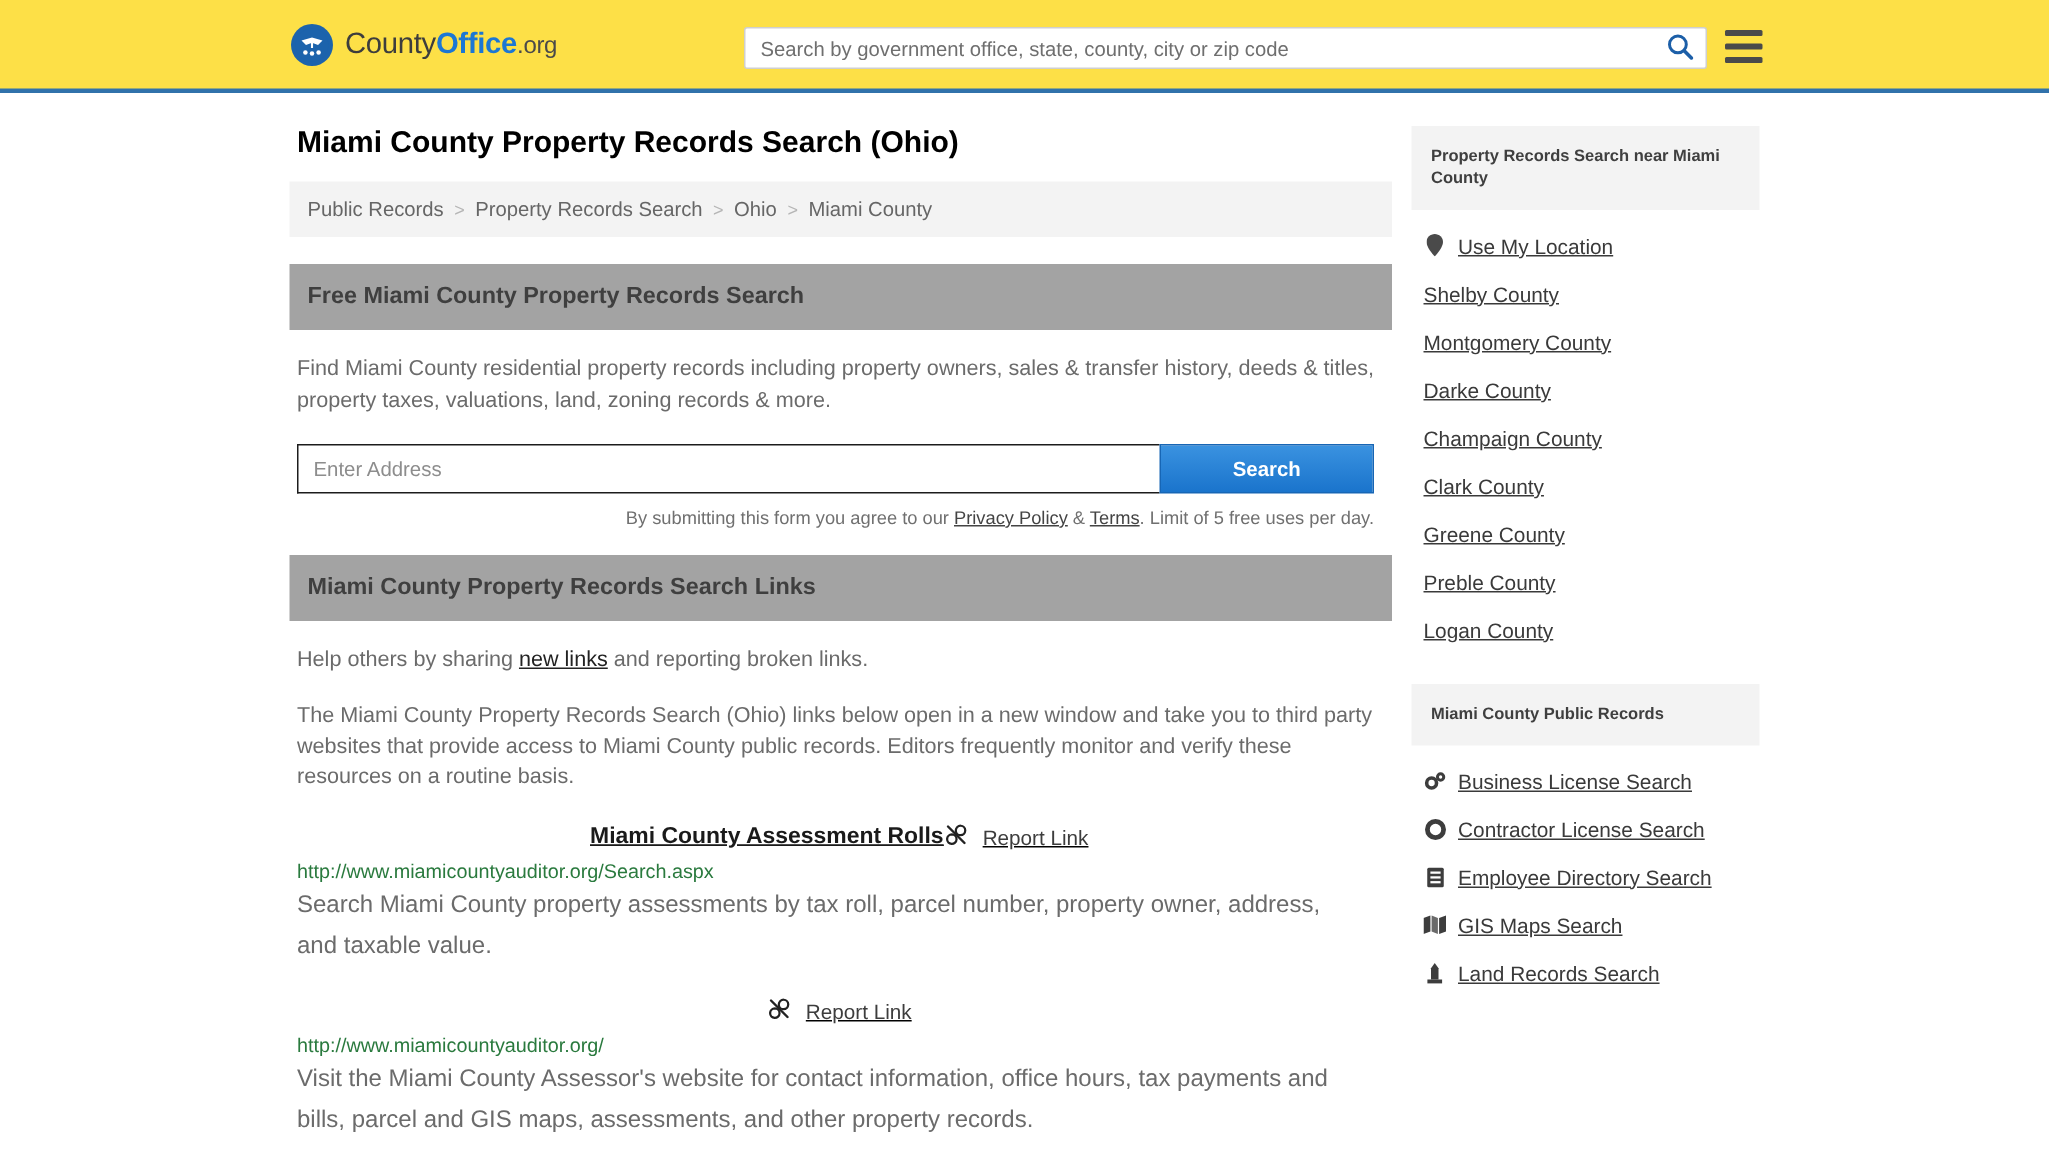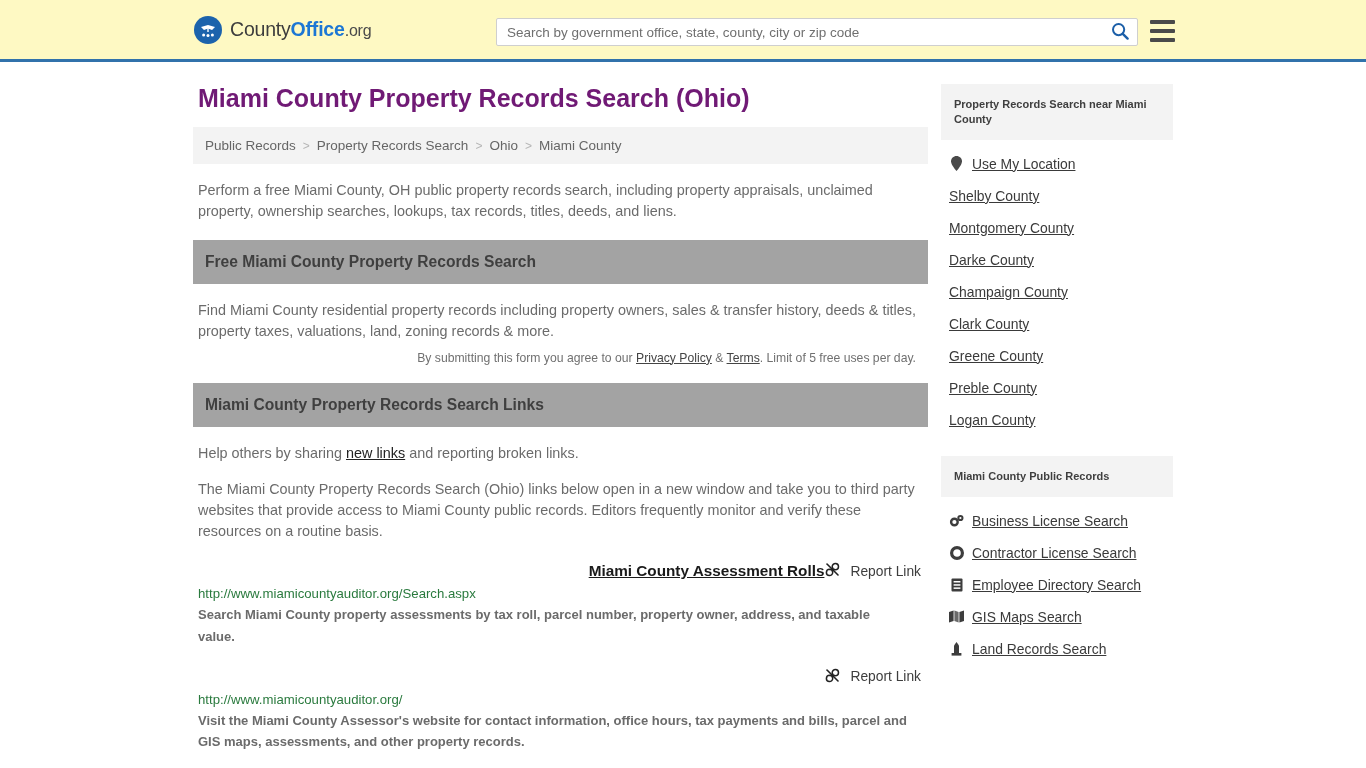--- a/index.html
+++ b/index.html
@@ -8,21 +8,21 @@
     margin: 0; padding: 0;
     width: 1366px; height: 768px;
     overflow: hidden;
     background: #ffffff;
     font-family: "Liberation Sans", sans-serif;
   }
 
   
   .site-header {
     height: 62px;
-    background: #fef9c3;
+    background: #fde047;
     border-bottom: 3px solid #3172ab;
     display: flex;
     align-items: center;
     position: relative;
   }
   .brand {
     position: absolute;
     left: 194px;
     display: flex;
     align-items: center;
@@ -104,22 +104,22 @@
     margin: 0 auto;
     padding-top: 22px;
     display: flex;
     gap: 0;
     align-items: flex-start;
   }
   .main-col { width: 735px; }
   .side-col { width: 232px; margin-left: 13px; }
 
   h1.page-title {
-    font-size: 25px;
-    color: #701a75;
+    font-size: 20px;
+    color: #000000;
     margin: 0 0 14px 0;
     padding: 0 0 0 5px;
     font-weight: bold;
   }
 
   .breadcrumb {
     background: #f3f3f3;
     padding: 11px 12px;
     font-size: 13.5px;
     color: #666;
@@ -186,21 +186,22 @@
   }
   .disclaimer a { color: #444; text-decoration: underline; }
 
   .helpline { margin-top: 16px; }
 
   
   .link-item { margin: 19px 0 0 5px; }
   .link-item-head {
     display: flex;
     align-items: center;
-    justify-content: flex-end;
+    justify-content: center;
+    text-decoration: underline;
   }
   .link-title {
     font-size: 15.3px;
     font-weight: bold;
     color: #1a1a1a;
     text-decoration: underline;
     cursor: pointer;
   }
   .report-link {
     display: flex;
@@ -210,26 +211,25 @@
     color: #3d3d3d;
     cursor: pointer;
     padding-right: 7px;
   }
   .link-url {
     font-size: 13.2px;
     color: #2a7a3e;
     margin-top: 5px;
   }
   .link-desc {
-    font-size: 13px;
+    font-size: 16px;
     line-height: 1.68;
     color: #6b6b6b;
     margin-top: 3px;
     padding-right: 20px;
-    font-weight: bold;
   }
   a.inline-link { color: #222; text-decoration: underline; }
 
   
   .panel { margin-bottom: 4px; }
   .panel-head {
     background: #f3f3f3;
     padding: 13px 13px;
     font-size: 11px;
     font-weight: bold;
@@ -306,26 +306,29 @@
       <div class="breadcrumb">
         <a href="#">Public Records</a>
         <span class="sep">&gt;</span>
         <a href="#">Property Records Search</a>
         <span class="sep">&gt;</span>
         <a href="#">Ohio</a>
         <span class="sep">&gt;</span>
         <a href="#">Miami County</a>
       </div>
 
-      <p class="intro">Perform a free Miami County, OH public property records search, including property appraisals, unclaimed property, ownership searches, lookups, tax records, titles, deeds, and liens.</p>
 
       <div class="section-head">Free Miami County Property Records Search</div>
 
       <p class="body-text">Find Miami County residential property records including property owners, sales &amp; transfer history, deeds &amp; titles, property taxes, valuations, land, zoning records &amp; more.</p>
 
+      <div class="form-row">
+        <input type="text" placeholder="Enter Address" style="">
+        <button class="btn-search">Search</button>
+      </div>
 
       <div class="disclaimer">
         <span>By submitting this form you agree to our </span><a href="#">Privacy Policy</a><span> &amp; </span><a href="#">Terms</a><span>. Limit of 5 free uses per day.</span>
       </div>
 
       <div class="section-head">Miami County Property Records Search Links</div>
 
       <p class="body-text helpline">
         <span>Help others by sharing </span><a class="inline-link" href="#">new links</a><span> and reporting broken links.</span>
       </p>

